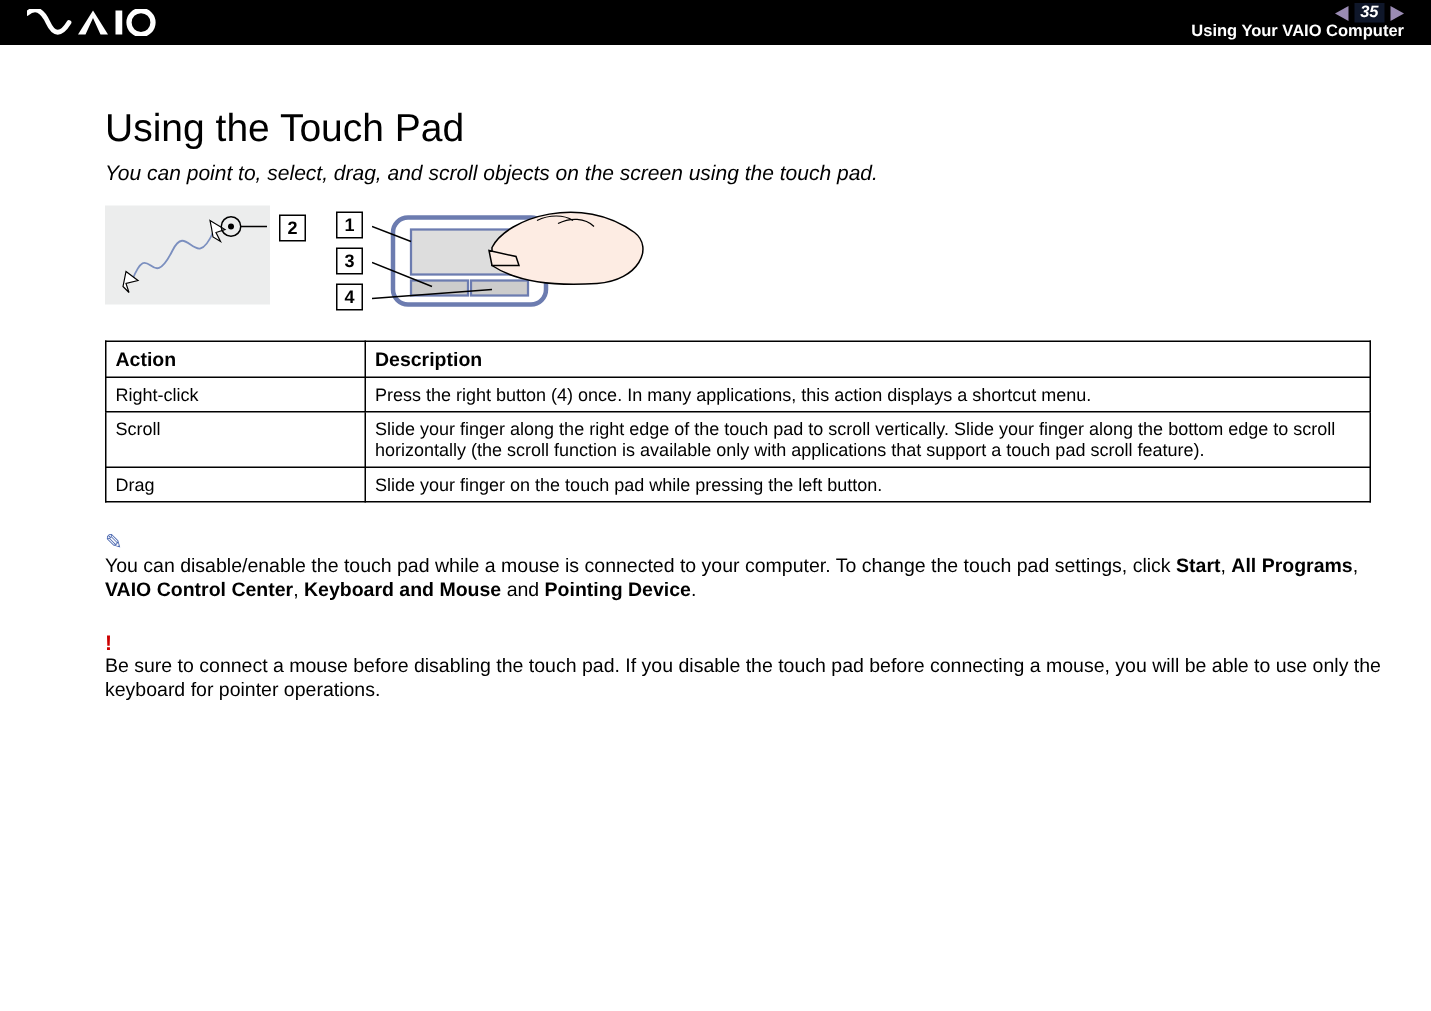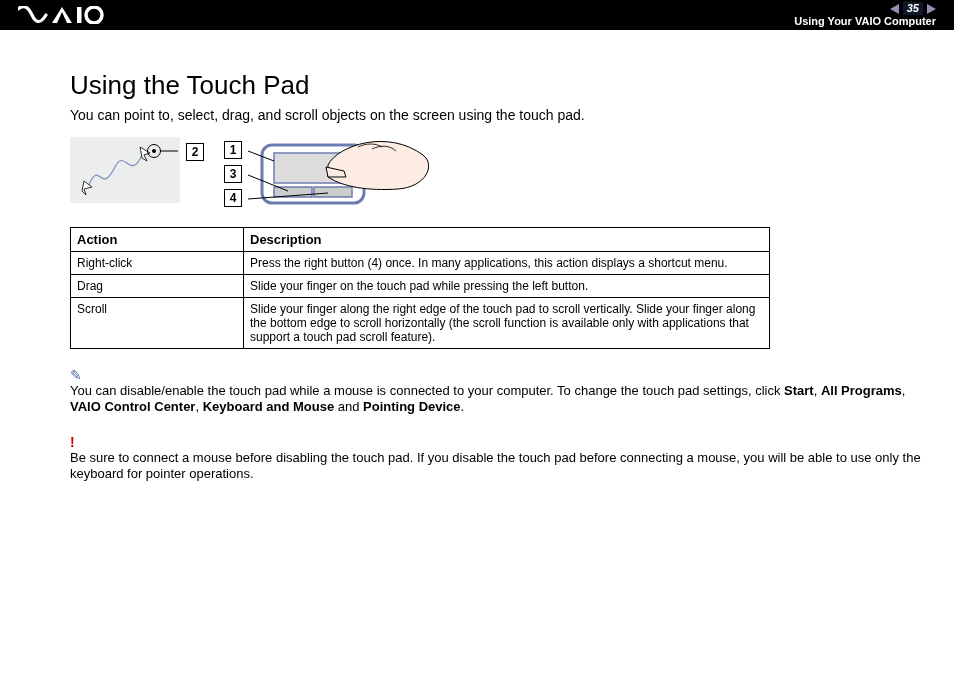--- a/index.html
+++ b/index.html
@@ -66,20 +66,21 @@
     padding: 40px 25px 20px 70px;
   }
   .title {
     font-size: 26px;
     font-weight: 400;
     margin: 0 0 6px 0;
   }
   .intro {
     font-size: 14px;
     margin: 0 0 14px 0;
+    font-style: italic;
   }
   .illus-row {
     display: flex;
     align-items: flex-start;
     gap: 0px;
     margin-bottom: 10px;
   }
   .pointer-box {
     width: 110px;
     height: 66px;
@@ -105,21 +106,21 @@
     padding-top: 4px;
   }
   .touchpad-fig {
     margin-left: 6px;
     width: 190px;
     height: 80px;
     position: relative;
   }
   table.actions {
     border-collapse: collapse;
-    width: 700px;
+    width: 844px;
     margin-top: 4px;
   }
   table.actions th, table.actions td {
     border: 1px solid #000;
     text-align: left;
     vertical-align: top;
     padding: 4px 6px;
     font-size: 12px;
   }
   table.actions th {
@@ -213,26 +214,26 @@
         <th class="col-action">Action</th>
         <th>Description</th>
       </tr>
     </thead>
     <tbody>
       <tr>
         <td class="col-action">Right-click</td>
         <td>Press the right button (4) once. In many applications, this action displays a shortcut menu.</td>
       </tr>
       <tr>
+        <td class="col-action">Scroll</td>
+        <td>Slide your finger along the right edge of the touch pad to scroll vertically. Slide your finger along the bottom edge to scroll horizontally (the scroll function is available only with applications that support a touch pad scroll feature).</td>
+      </tr>
+      <tr>
         <td class="col-action">Drag</td>
         <td>Slide your finger on the touch pad while pressing the left button.</td>
-      </tr>
-      <tr>
-        <td class="col-action">Scroll</td>
-        <td>Slide your finger along the right edge of the touch pad to scroll vertically. Slide your finger along the bottom edge to scroll horizontally (the scroll function is available only with applications that support a touch pad scroll feature).</td>
       </tr>
     </tbody>
   </table>
 
   <div class="note-block condensed">
     <div class="note-icon">✎</div>
     <div class="note-text">
       <span>You can disable/enable the touch pad while a mouse is connected to your computer. To change the touch pad settings, click </span><b>Start</b><span>, </span><b>All Programs</b><span>, </span><b>VAIO Control Center</b><span>, </span><b>Keyboard and Mouse</b><span> and </span><b>Pointing Device</b><span>.</span>
     </div>
   </div>

